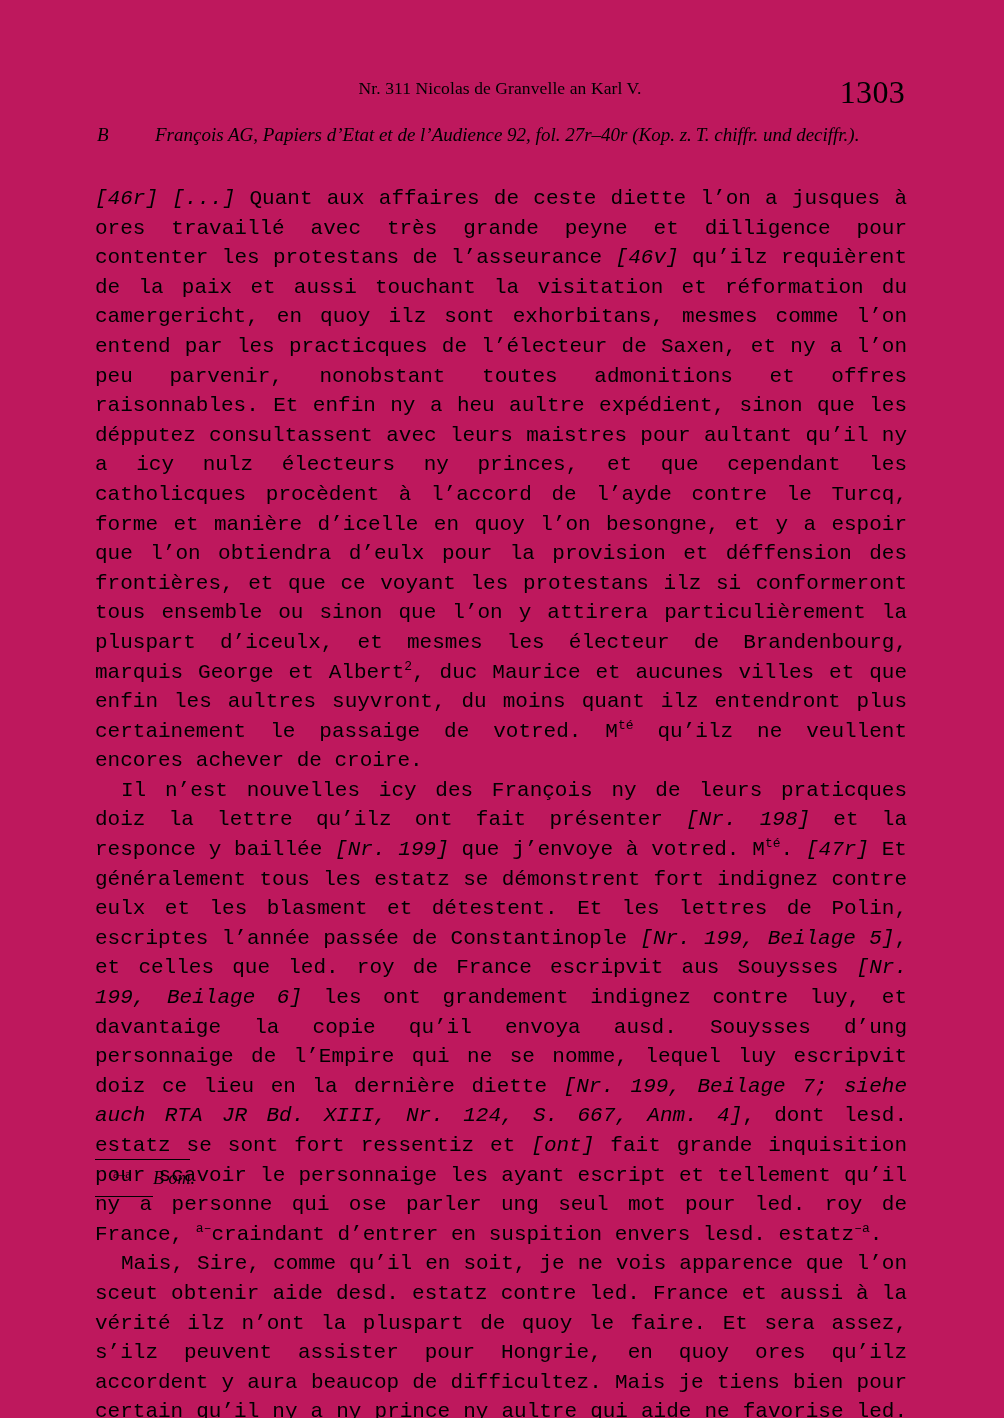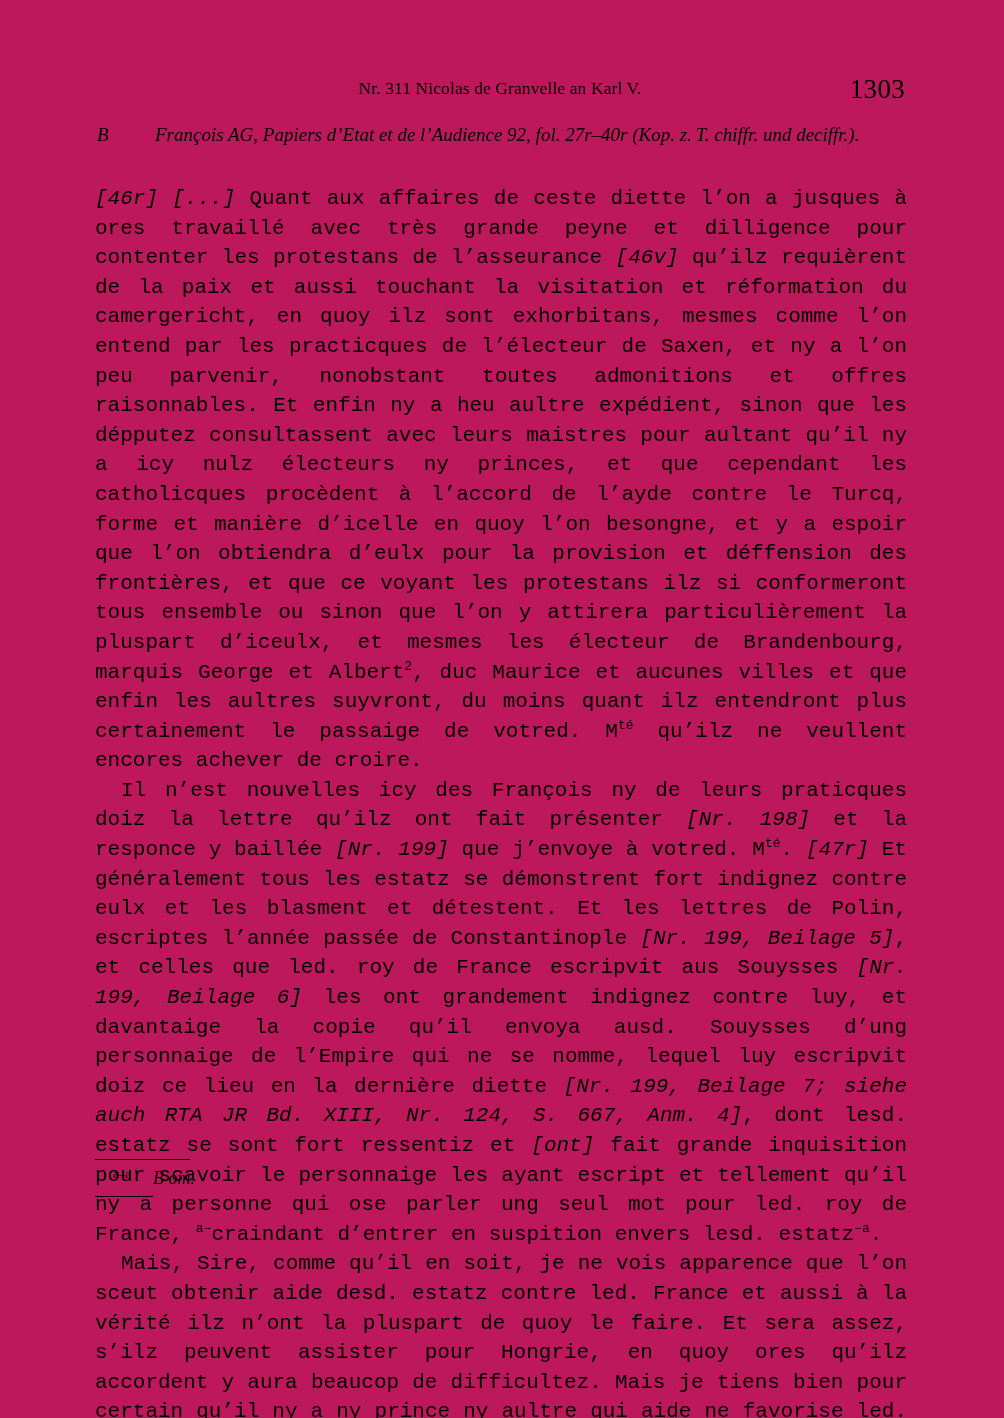--- a/index.html
+++ b/index.html
@@ -32,21 +32,21 @@
     top: 0;
     width: 810px;
     text-align: center;
     font-size: 17.5px;
     letter-spacing: 0.1px;
   }
   .running-head-folio {
     position: absolute;
     right: 0;
     top: -4px;
-    font-size: 27px;
+    font-size: 32px;
     letter-spacing: 0.3px;
   }
 
   
   .source-block {
     position: absolute;
     left: 95px;
     top: 122px;
     width: 812px;
     font-style: italic;

